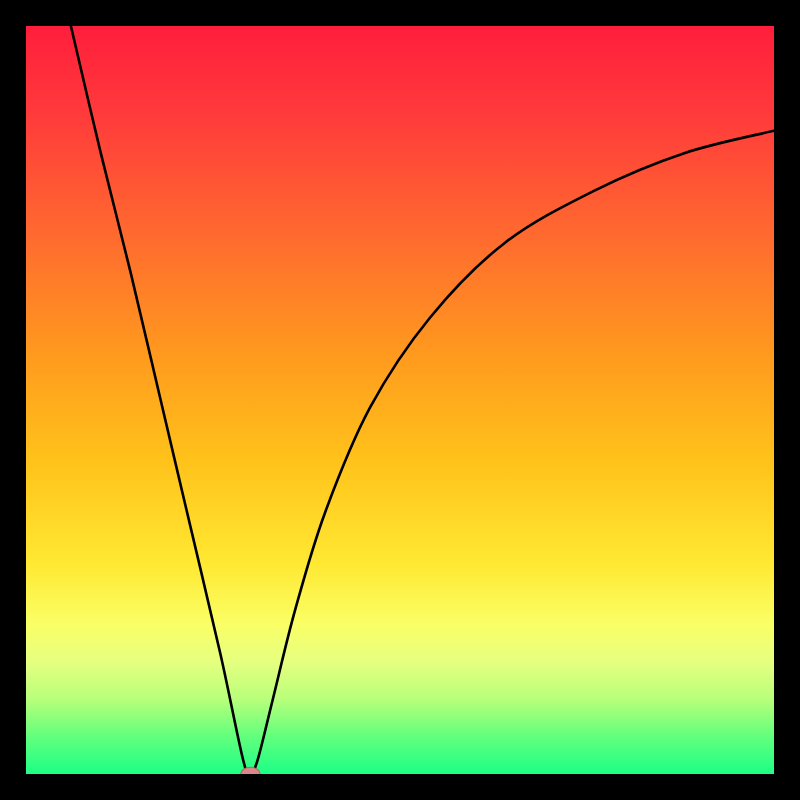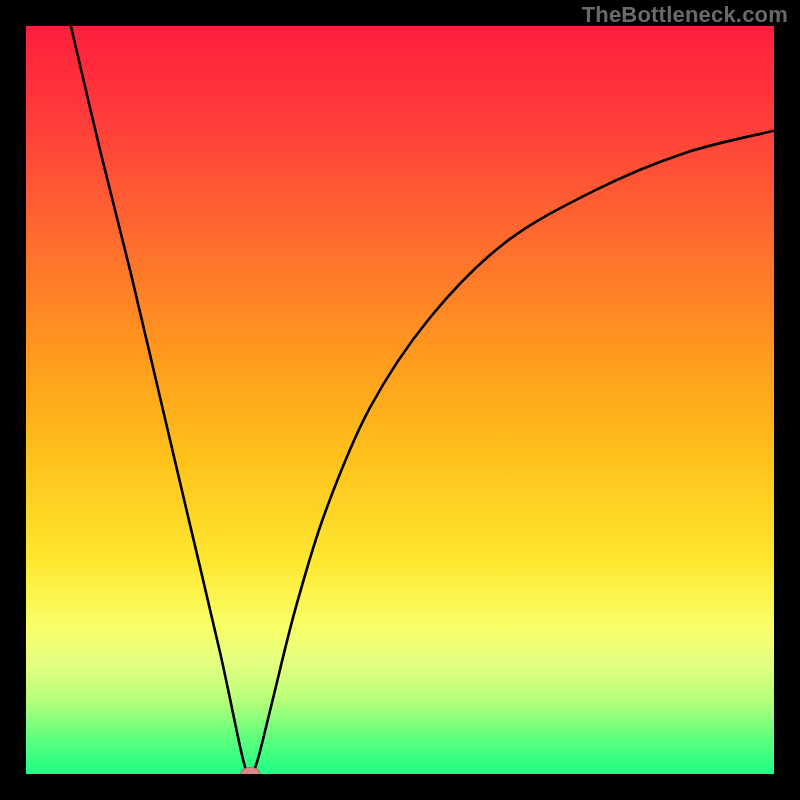--- a/index.html
+++ b/index.html
@@ -37,21 +37,20 @@
   .plot svg {
     width: 748px;
     height: 748px;
     display: block;
   }
 </style>
 </head>
 <body>
 
 <div class="frame">
-  <div class="watermark">TheBottleneck.com</div>
   <div class="plot">
     <svg viewBox="0 0 100 100" preserveAspectRatio="none">
       <defs>
         <linearGradient id="bg-grad" x1="0" y1="0" x2="0" y2="1">
             <stop offset="0%" stop-color="#ff1e3c"></stop>
             <stop offset="12%" stop-color="#ff3b3b"></stop>
             <stop offset="28%" stop-color="#ff6a2f"></stop>
             <stop offset="44%" stop-color="#ff9a1e"></stop>
             <stop offset="58%" stop-color="#ffc21a"></stop>
             <stop offset="72%" stop-color="#ffe933"></stop>

